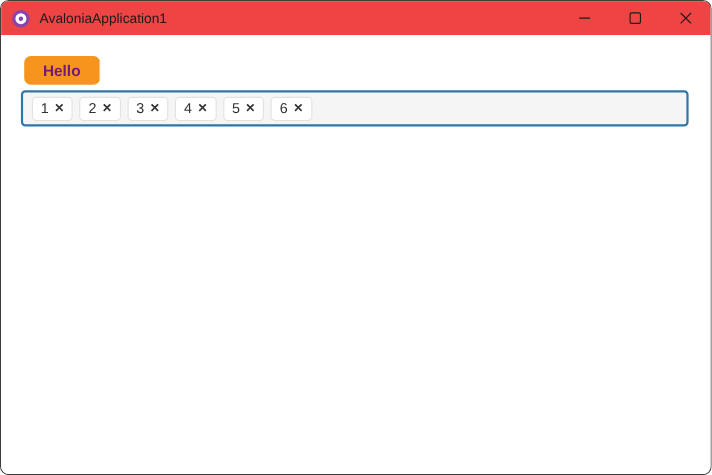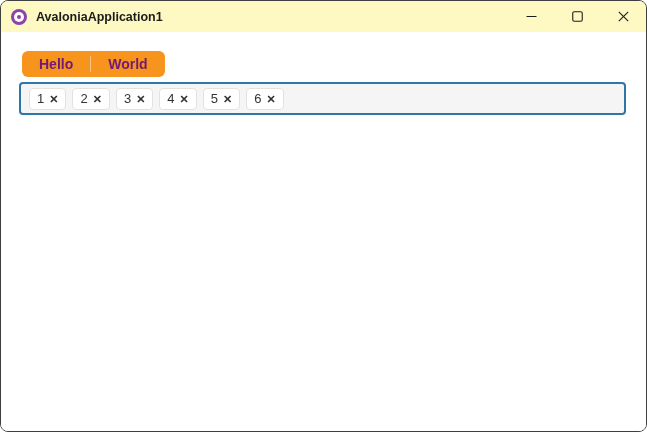--- a/index.html
+++ b/index.html
@@ -14,24 +14,23 @@
     border-radius: 8px;
     overflow: hidden;
     background: #ffffff;
     display: flex;
     flex-direction: column;
   }
   
   .titlebar {
     height: 31px;
     flex: 0 0 31px;
-    background: #fef9c3;
-    display: flex;
-    align-items: center;
-    font-weight: bold;
+    background: #ef4444;
+    display: flex;
+    align-items: center;
   }
   .app-icon {
     width: 16px; height: 16px;
     margin-left: 10px;
     border-radius: 50%;
     background: #8b44ac;
     position: relative;
     flex: 0 0 16px;
   }
   .app-icon::before { 
@@ -168,21 +167,20 @@
         </span>
       </button>
     </div>
   </div>
 
   <div class="content">
 
     <div class="segmented">
       <button class="segment">Hello</button>
       <div class="segment-divider"></div>
-      <button class="segment">World</button>
     </div>
 
     <div class="chip-box">
       <span class="chip">
         <span>1</span>
         <button class="chip-remove"><span>✕</span></button>
       </span>
       <span class="chip">
         <span>2</span>
         <button class="chip-remove"><span>✕</span></button>

